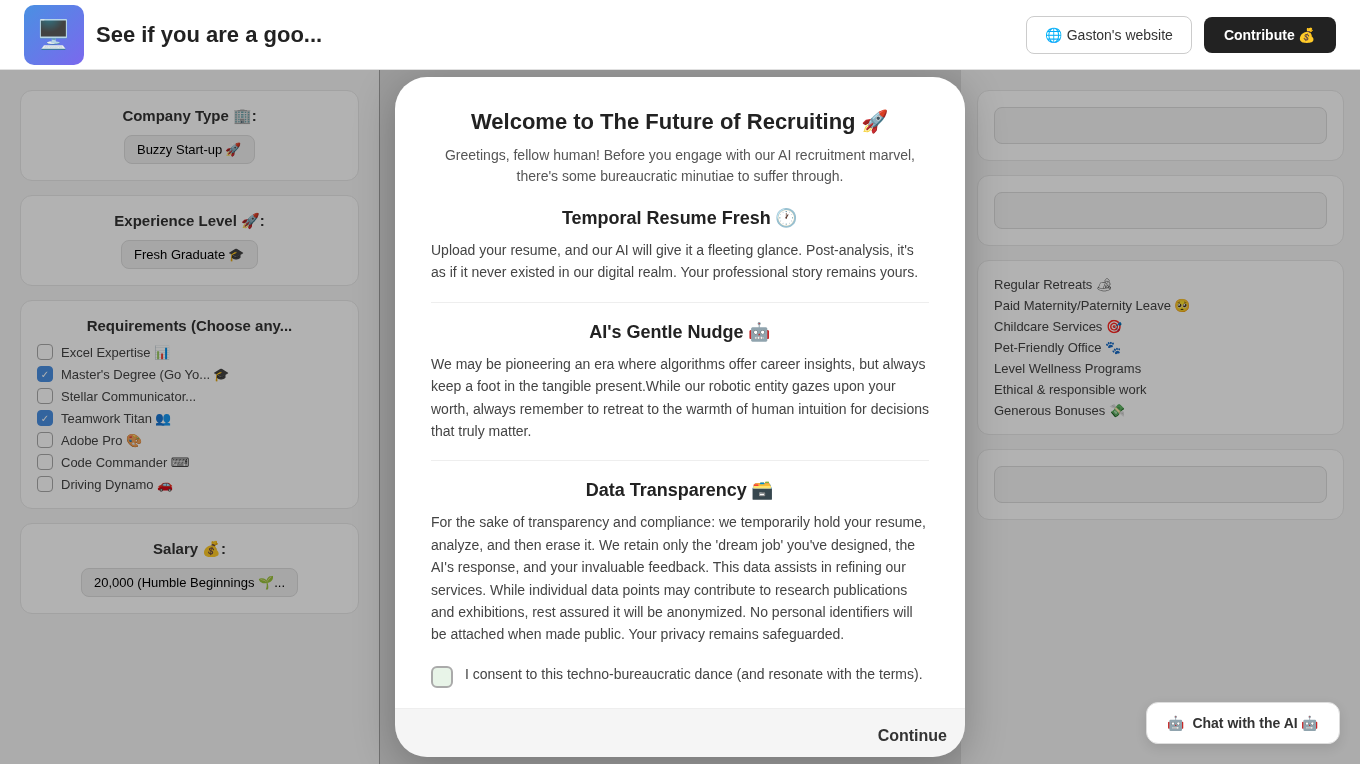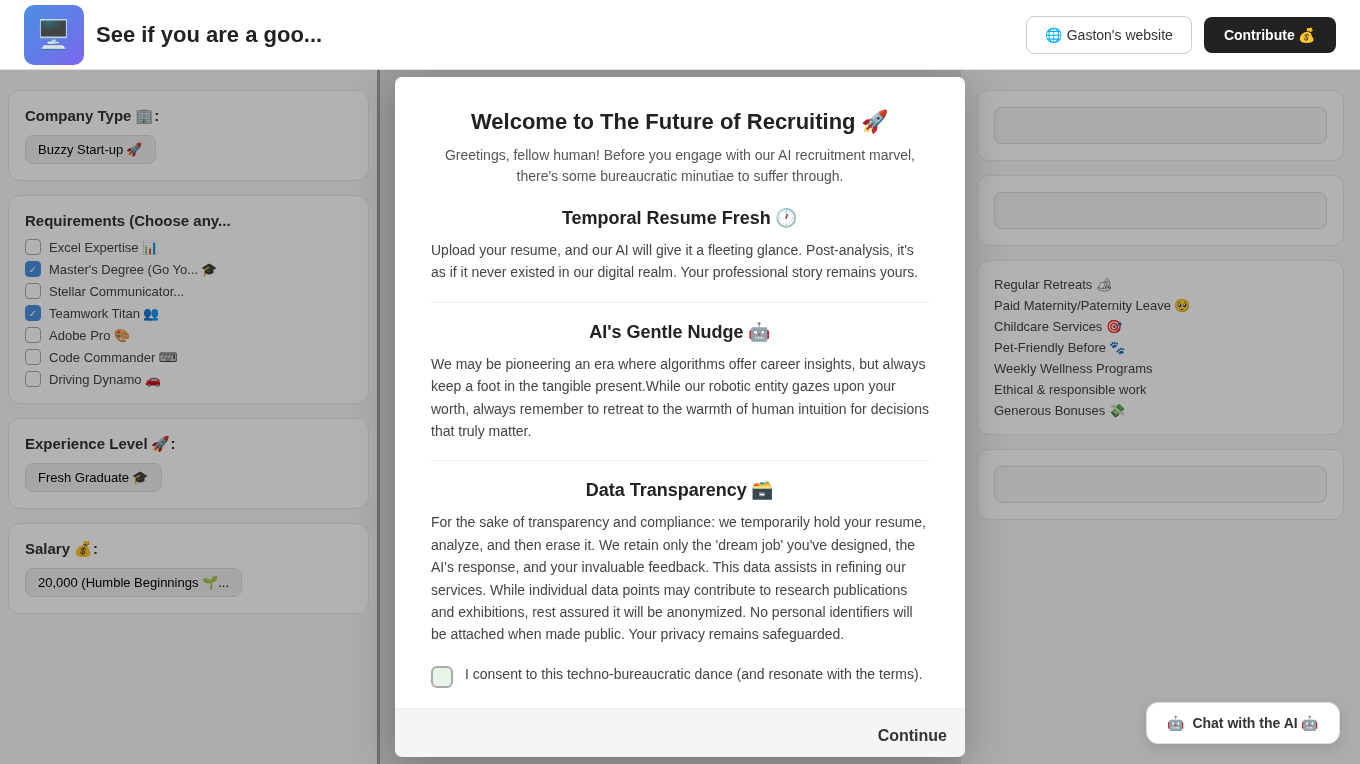--- a/index.html
+++ b/index.html
@@ -134,21 +134,21 @@
       background: rgba(0,0,0,0.3);
       position: absolute;
       top: 70px; left: 0; right: 0; bottom: 0;
       display: flex;
       align-items: center;
       justify-content: center;
       z-index: 50;
     }
     .modal-box {
       background: #fff;
-      border-radius: 7px;
+      border-radius: 32px;
       width: 570px;
       max-height: 680px;
       overflow-y: auto;
       padding: 32px 36px 0 36px;
       box-shadow: 0 8px 40px rgba(0,0,0,0.25);
       position: relative;
     }
     .modal-title {
       text-align: center;
       font-size: 22px;
@@ -291,27 +291,32 @@
     </button>
   </div>
 </nav>
 
 <div class="bg-page">
   <div class="bg-left"></div>
   <div class="bg-center"></div>
   <div class="bg-right"></div>
 </div>
 
-<div style="position:absolute;top:70px;left:0;width:380px;height:694px;overflow-y:auto;background:#f7f7f7;padding:20px 8px;border-right:3px solid #a3a3a3;z-index:10;">
+<div style="position:absolute;top:70px;left:0;width:380px;height:694px;overflow-y:auto;background:#f7f7f7;padding:20px 20px;border-right:1px solid #a3a3a3;z-index:10;text-align:center;">
   <div class="sidebar-section">
     <div class="sidebar-label">Company Type 🏢:</div>
     <span class="sidebar-tag">Buzzy Start-up 🚀</span>
   </div>
 
   <div class="sidebar-section">
+    <div class="sidebar-label">Experience Level 🚀:</div>
+    <span class="sidebar-tag">Fresh Graduate 🎓</span>
+  </div>
+
+  <div class="sidebar-section">
     <div class="sidebar-label">Requirements (Choose any...</div>
     <div class="requirements-grid">
       <div class="req-item">
         <div class="checkbox"></div>
         <span>Excel Expertise 📊</span>
       </div>
       <div class="req-item">
         <div class="checkbox checked"></div>
         <span>Master's Degree (Go Yo... 🎓</span>
       </div>
@@ -329,47 +334,42 @@
       </div>
       <div class="req-item">
         <div class="checkbox"></div>
         <span>Code Commander ⌨</span>
       </div>
       <div class="req-item">
         <div class="checkbox"></div>
         <span>Driving Dynamo 🚗</span>
       </div>
     </div>
-  </div>
-
-  <div class="sidebar-section">
-    <div class="sidebar-label">Experience Level 🚀:</div>
-    <span class="sidebar-tag">Fresh Graduate 🎓</span>
   </div>
 
   <div class="sidebar-section">
     <div class="sidebar-label">Salary 💰:</div>
     <span class="sidebar-tag">20,000 (Humble Beginnings 🌱...</span>
   </div>
 </div>
 
 <div style="position:absolute;top:70px;right:0;width:400px;height:694px;overflow-y:auto;background:#f7f7f7;padding:20px 16px;border-left:1px solid #ddd;z-index:10;">
   <div class="right-section">
     <div class="input-field">&nbsp;</div>
   </div>
   <div class="right-section">
     <div class="input-field">&nbsp;</div>
   </div>
   <div class="right-section">
     <div class="benefits-grid">
       <div class="benefit-item">Regular Retreats 🏕</div>
       <div class="benefit-item">Paid Maternity/Paternity Leave 🥺</div>
       <div class="benefit-item">Childcare Services 🎯</div>
-      <div class="benefit-item">Pet-Friendly Before 🐾</div>
-      <div class="benefit-item">Weekly Wellness Programs</div>
+      <div class="benefit-item">Pet-Friendly Office 🐾</div>
+      <div class="benefit-item">Level Wellness Programs</div>
       <div class="benefit-item">Ethical &amp; responsible work</div>
       <div class="benefit-item">Generous Bonuses 💸</div>
     </div>
   </div>
   <div class="right-section">
     <div class="input-field">&nbsp;</div>
   </div>
 </div>
 
 <div class="modal-overlay">

